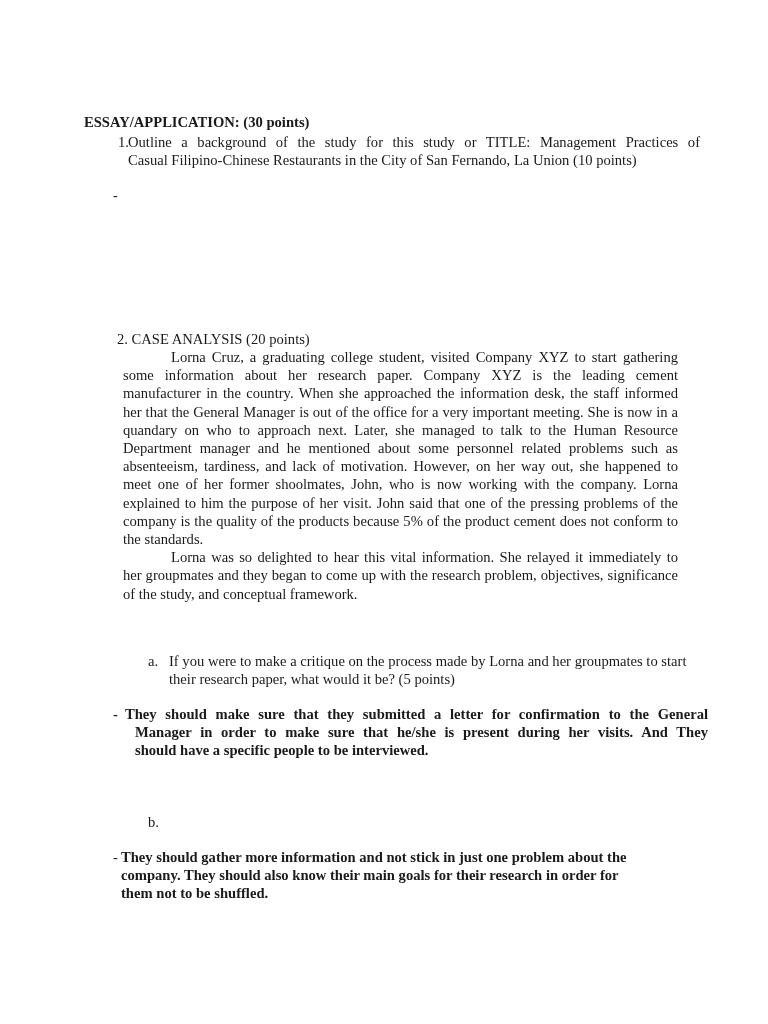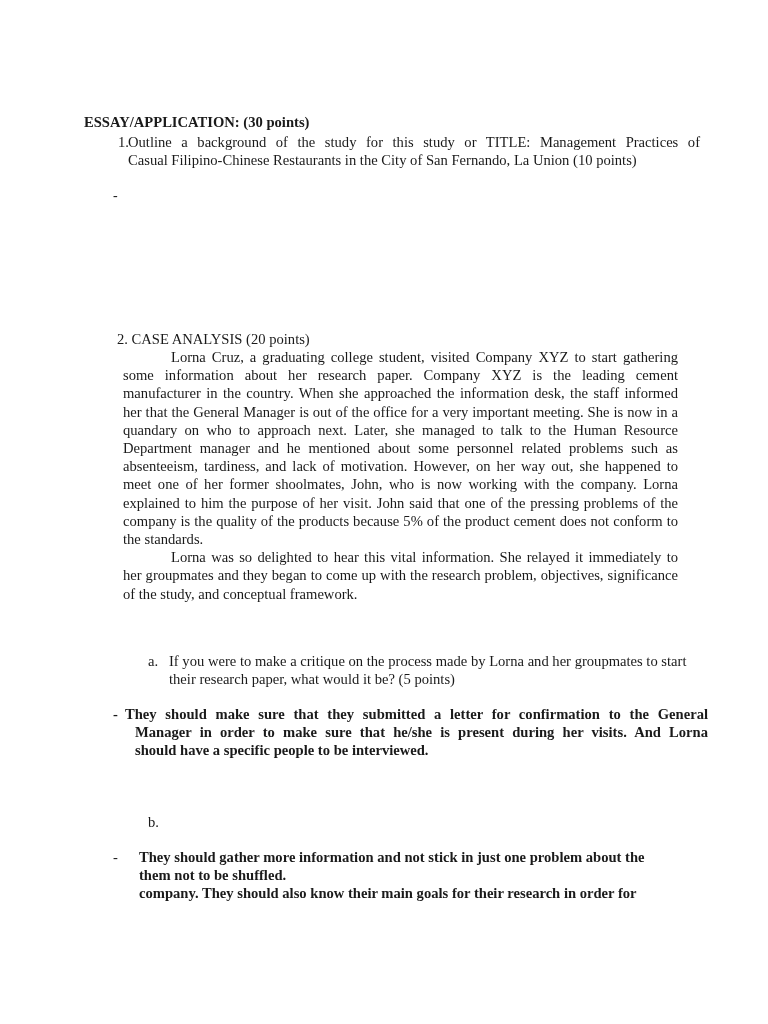--- a/index.html
+++ b/index.html
@@ -79,21 +79,21 @@
     .qb {
       left: 148px; top: 813px;
       width: 520px;
     }
     .ans-b {
       left: 113px; top: 848px;
       width: 570px;
       font-weight: bold;
     }
     .ans-b .dash { position: absolute; left: 0; top: 0; font-weight: normal; }
-    .ans-b .txt { margin-left: 26px; }
+    .ans-b .txt { margin-left: 8px; }
     .ans-b .l { display: block; }
   </style>
 </head>
 <body>
 
 <div class="abs heading">ESSAY/APPLICATION: (30 points)</div>
 
 <div class="abs q1">
   <span class="num">1.</span>
   <div class="txt">
@@ -113,31 +113,31 @@
 
 <div class="abs qa">
   <span class="num">a.</span>
   <div class="txt">If you were to make a critique on the process made by Lorna and her groupmates to start their research paper, what would it be? (5 points)</div>
 </div>
 
 <div class="abs ans-a">
   <span class="dash">-</span>
   <span class="first">They should make sure that they submitted a letter for confirmation to the General</span>
   <span class="rest">
-    <span class="l j">Manager in order to make sure that he/she is present during her visits. And Lorna</span>
+    <span class="l j">Manager in order to make sure that he/she is present during her visits. And They</span>
     <span class="l">should have a specific people to be interviewed.</span>
   </span>
 </div>
 
 <div class="abs qb">
   <span class="num">b.</span>
   <div class="txt">
   </div>
 </div>
 
 <div class="abs ans-b">
   <span class="dash">-</span>
   <div class="txt">
     <span class="l">They should gather more information and not stick in just one problem about the</span>
+    <span class="l">company. They should also know their main goals for their research in order for</span>
     <span class="l">them not to be shuffled.</span>
-    <span class="l">company. They should also know their main goals for their research in order for</span>
   </div>
 </div>
 
 </body></html>

